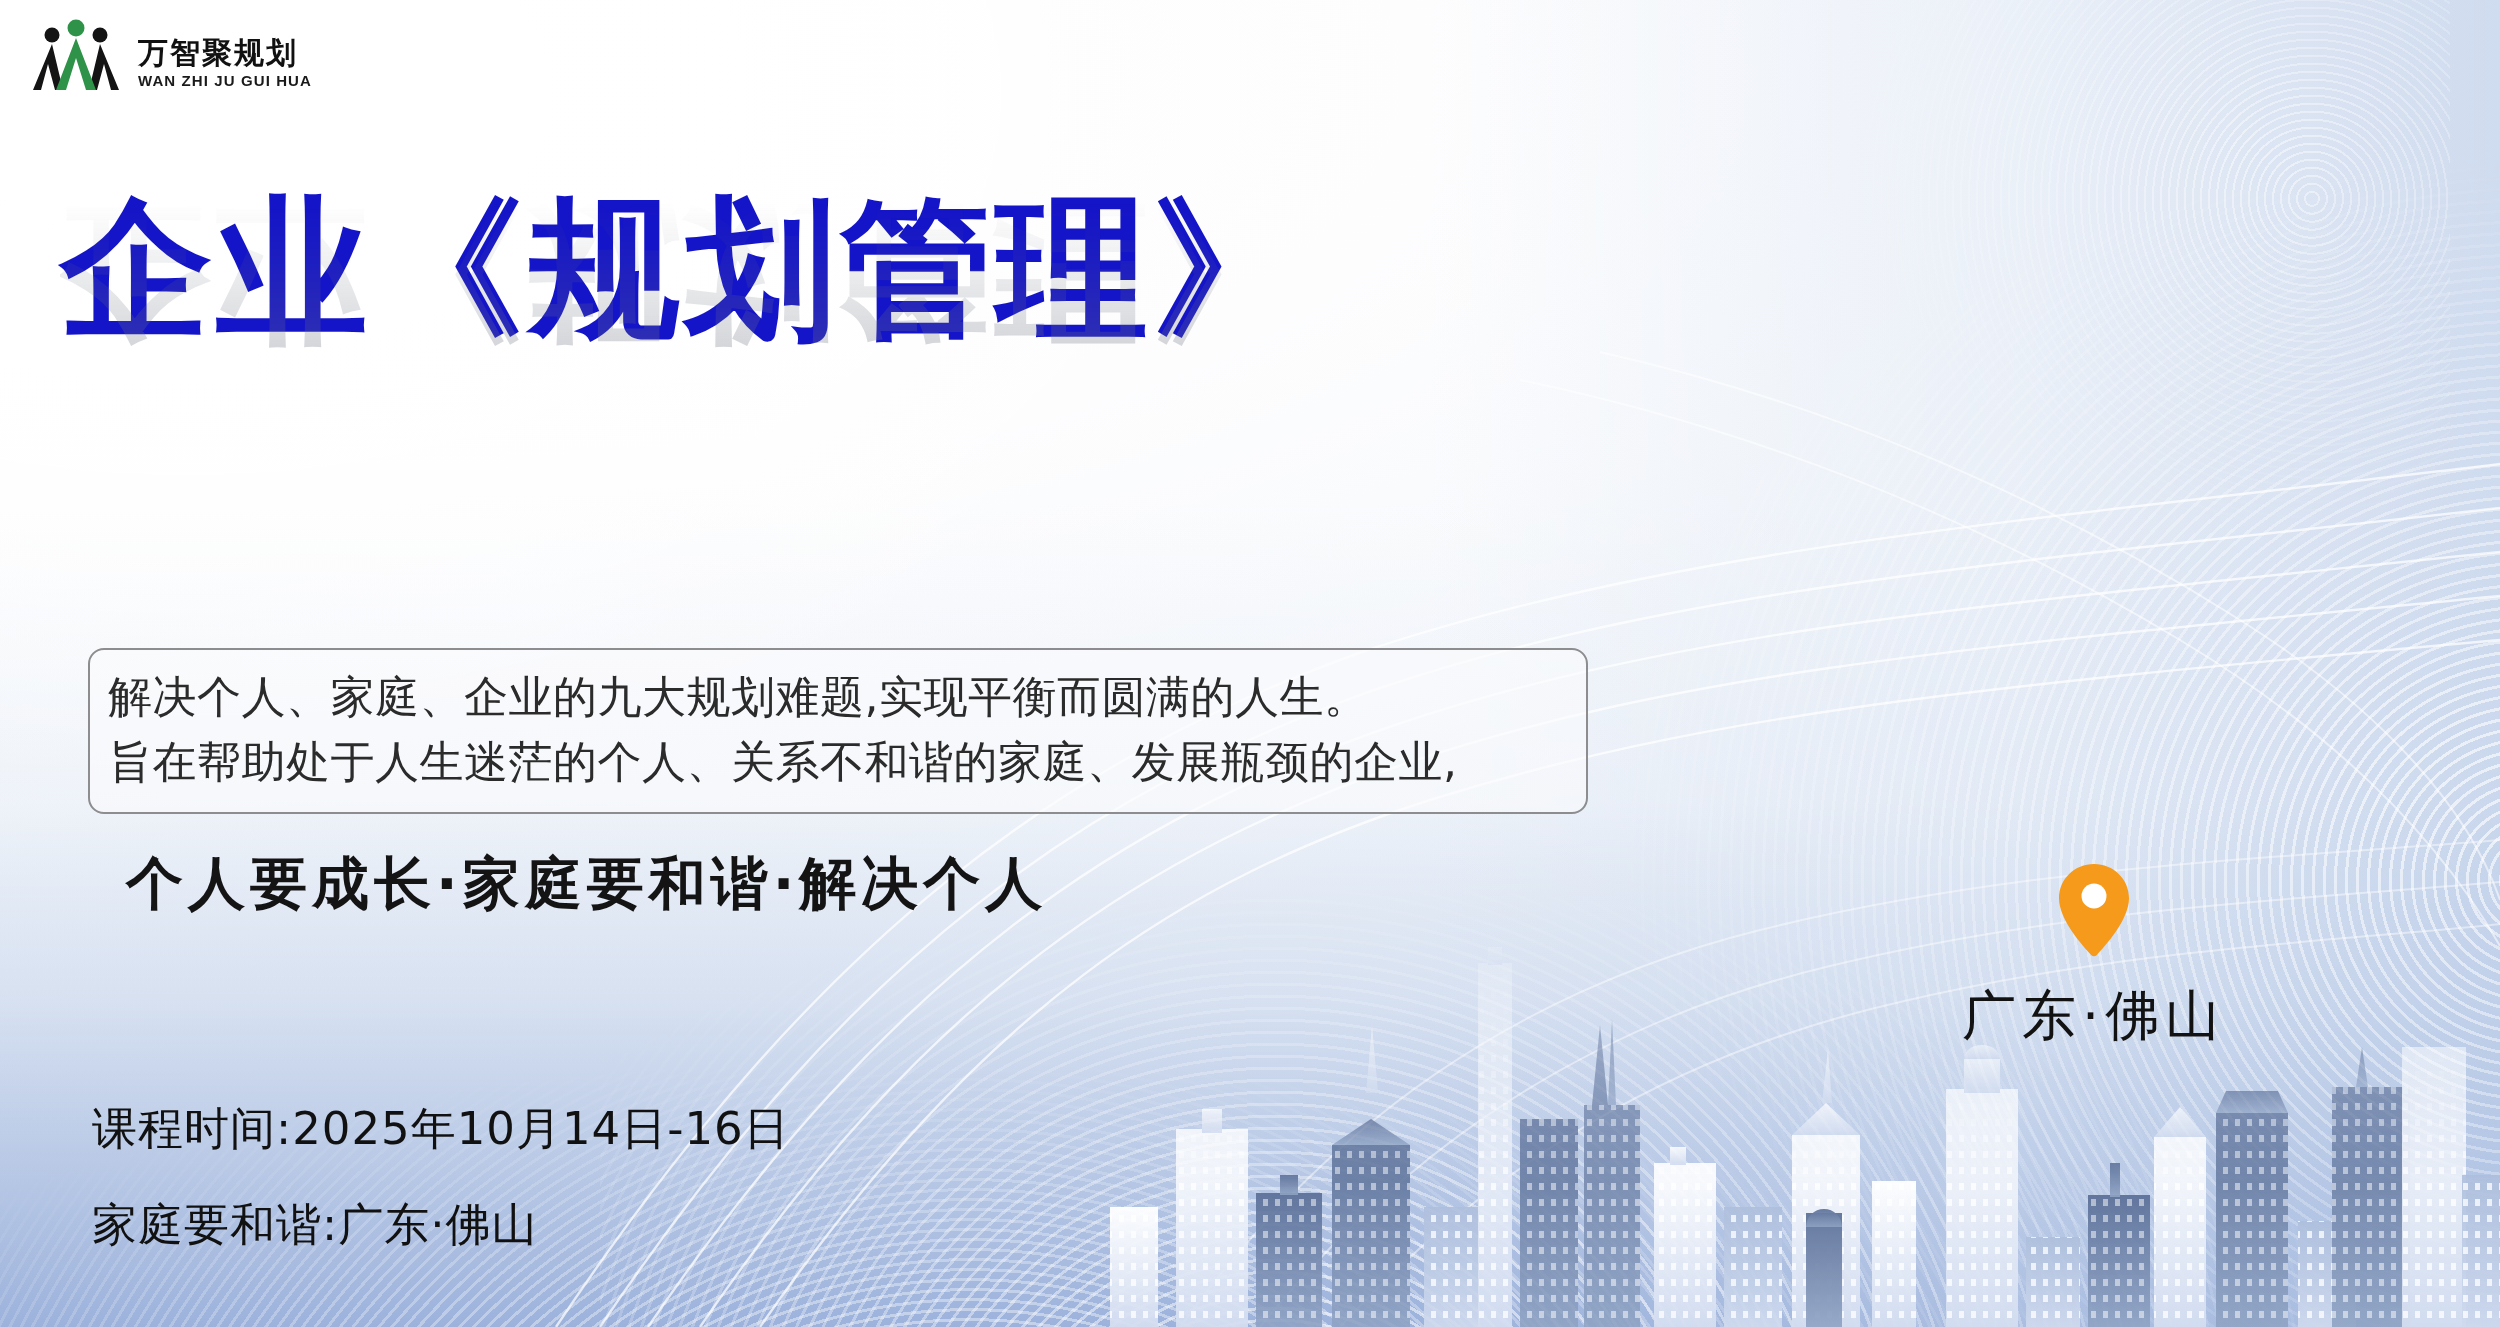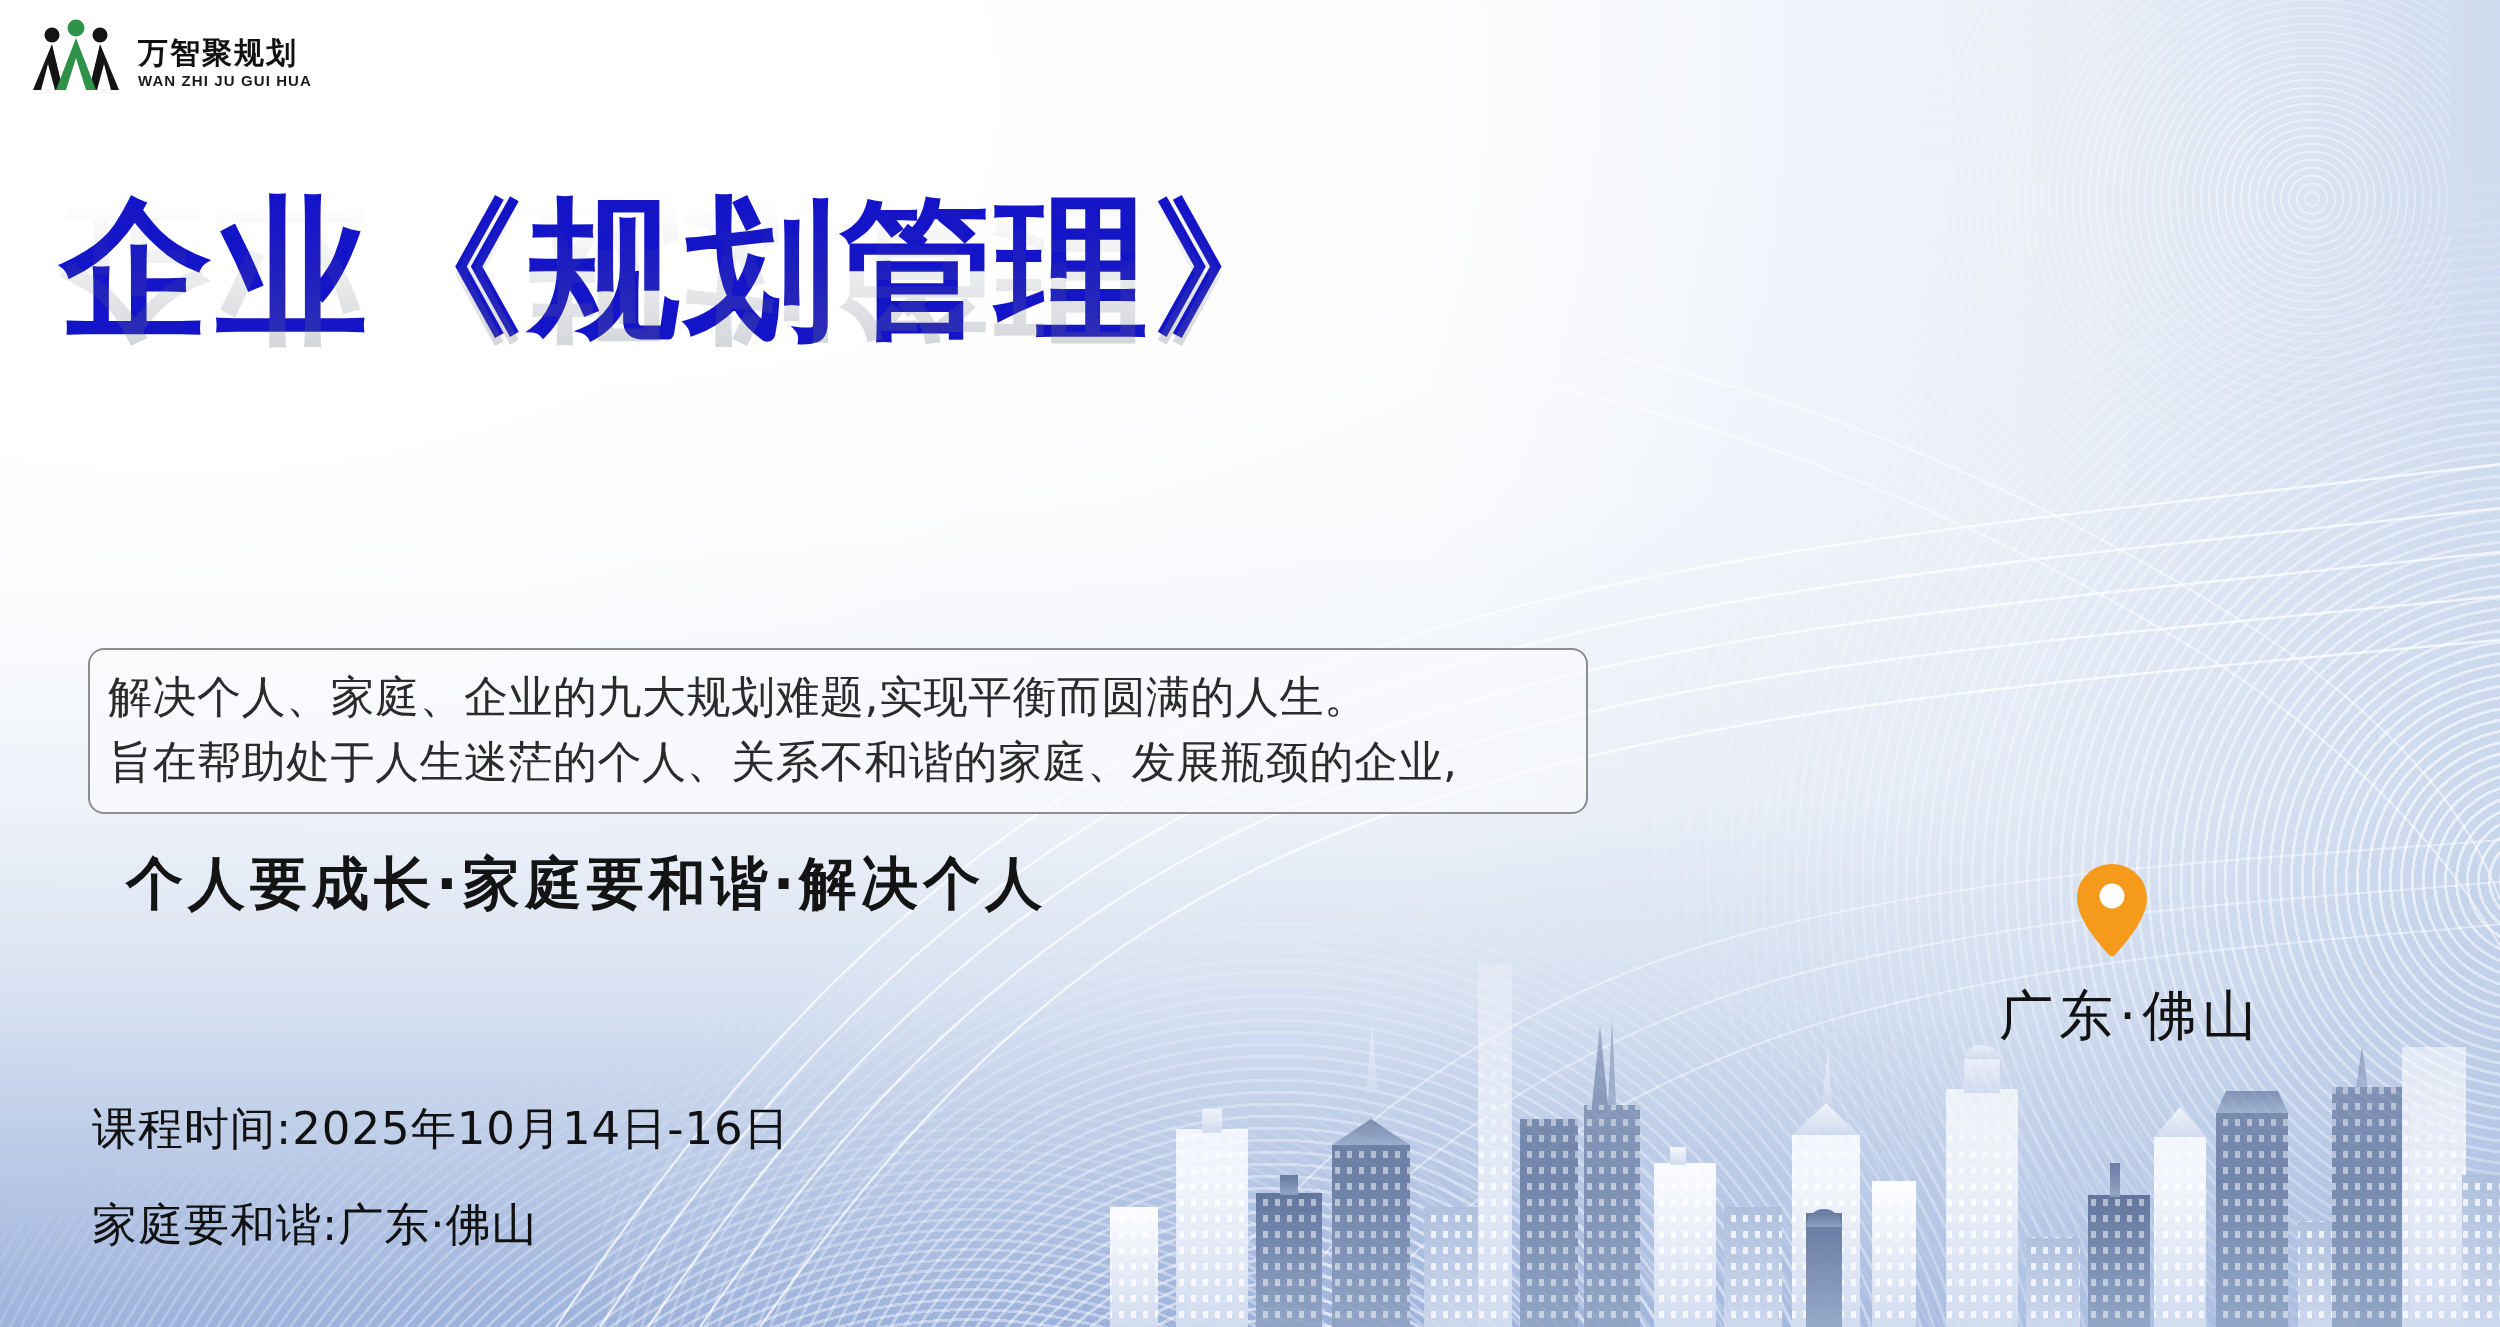--- a/index.html
+++ b/index.html
@@ -148,21 +148,21 @@
   
   .location{
     position:absolute; left:1962px; top:862px;
     display:flex; flex-direction:column; align-items:center;
   }
   .pin{ width:78px; height:96px; display:block; }
   .location-label{
     margin-top:22px;
     font-family:"DejaVu Sans","Liberation Sans",sans-serif;
     font-size:54px; font-weight:400; color:#121212;
-    letter-spacing:6px; white-space:nowrap;margin-left:37px;
+    letter-spacing:6px; white-space:nowrap;
   }
 
   
   .footer{
     position:absolute; left:92px; bottom:72px;
     display:flex; flex-direction:column; gap:36px;justify-content:flex-end;
   }
   .footer-line{
     font-family:"DejaVu Sans","Liberation Sans",sans-serif;
     font-size:45px; color:#111; letter-spacing:1px; white-space:nowrap;

